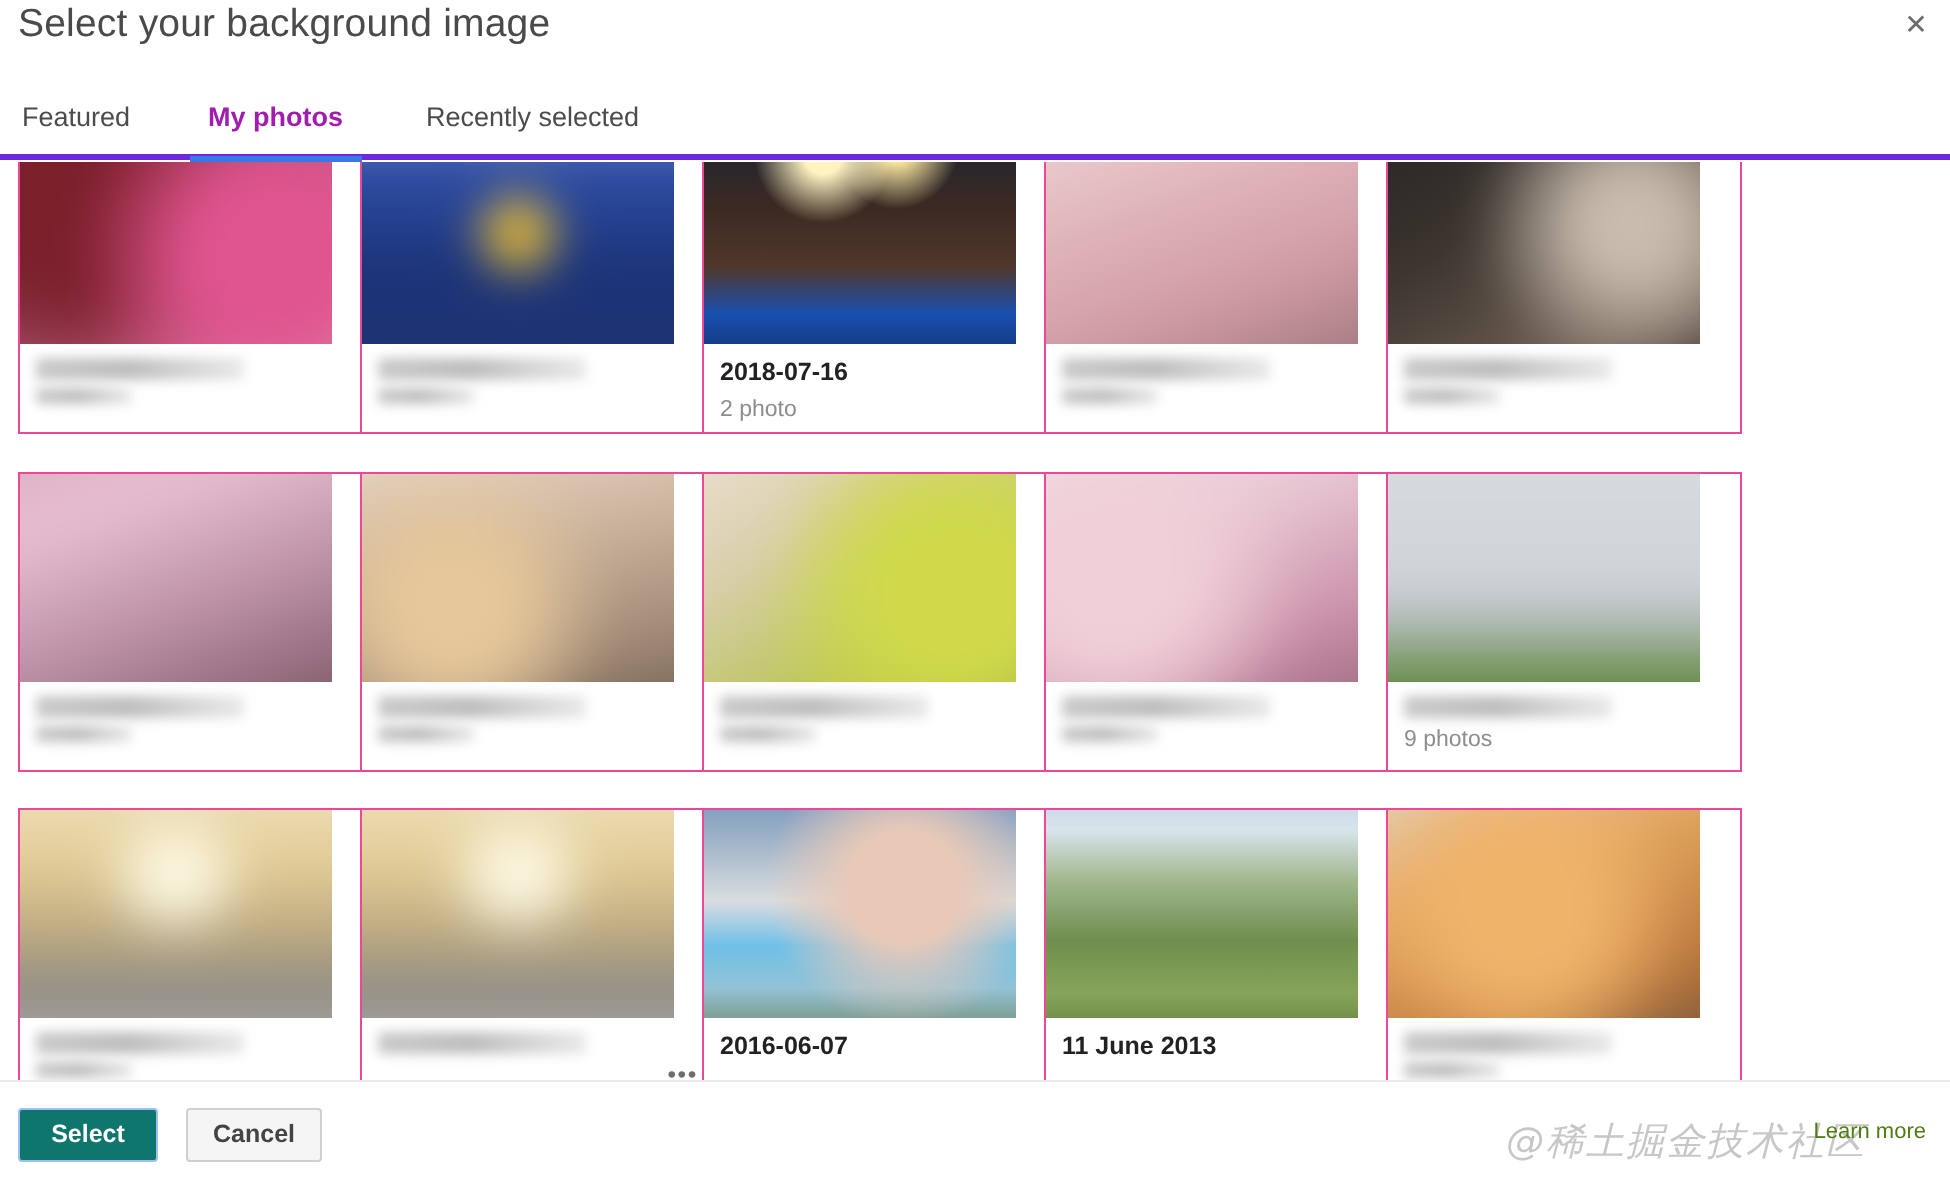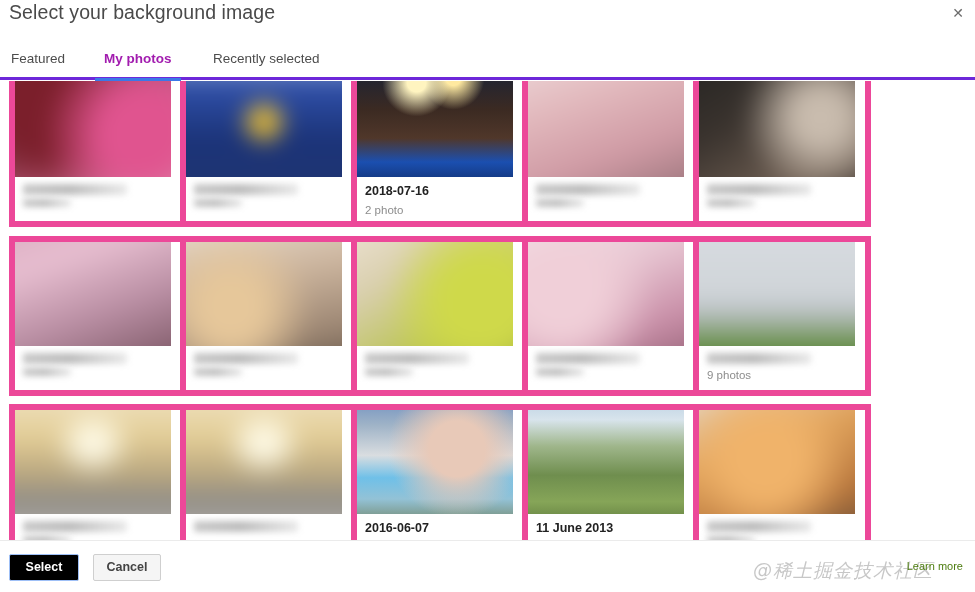--- a/index.html
+++ b/index.html
@@ -90,21 +90,21 @@
     background: #fff;
   }
   #grid {
     position: relative;
     width: 975px;
   }
   .card {
     position: absolute;
     width: 178px;
     background: #fff;
-    border: 6px solid #ec4899;
+    border: 1px solid #ec4899;
     cursor: pointer;
   }
   .card .thumb {
     width: 156px;
     height: 104px;
     display: block;
     overflow: hidden;
     position: relative;
     background: #cfcfcf;
   }
@@ -165,21 +165,21 @@
     line-height: 25px;
     text-align: center;
     font-size: 12.5px;
     font-weight: bold;
     border-radius: 2px;
     cursor: pointer;
     user-select: none;
   }
   #btn-select {
     left: 9px; width: 70px;
-    background: #000000;
+    background: #0f766e;
     border: 1px solid #9fc0f7;
     color: #ffffff;
   }
   #btn-cancel {
     left: 93px; width: 68px;
     background: #f5f5f5;
     border: 1px solid #cfcfcf;
     color: #444;
     font-weight: bold;
   }

